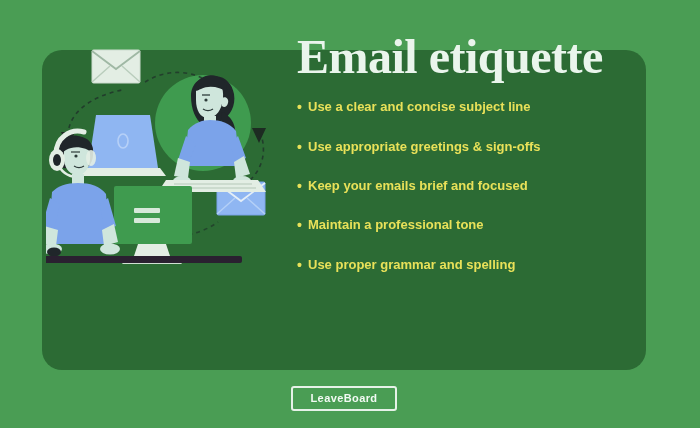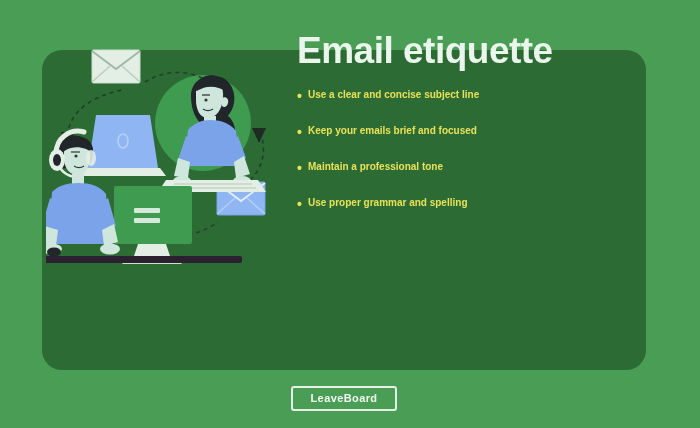--- a/index.html
+++ b/index.html
@@ -42,37 +42,38 @@
     height: 240px;
   }
   
   #text-col {
     position: absolute;
     left: 297px;
     top: 32px;
     width: 340px;
   }
   #title {
-    font-size: 37px;
+    font-size: 48px;
     font-weight: bold;
     color: #eaf5ec;
     letter-spacing: -0.5px;
     line-height: 1.05;
     margin: 0 0 18px 0;
     white-space: nowrap;
+    font-family: Liberation Serif, serif;
   }
   #bullets {
     list-style: none;
     margin: 0;
     padding: 0;
   }
   #bullets li {
     position: relative;
     color: #e9e159;
-    font-size: 10px;
+    font-size: 13px;
     font-weight: bold;
     line-height: 1.1;
     padding-left: 11px;
     margin-bottom: 25px;
     white-space: nowrap;
   }
   #bullets li:last-child { margin-bottom: 0; }
   #bullets li::before {
     content: "\2022";
     position: absolute;
@@ -245,20 +246,21 @@
 
       <rect x="-4" y="216" width="200" height="7" rx="2" fill="#2a2030"></rect>
 
     </svg>
   </div>
 
   <div id="text-col">
     <h1 id="title">Email etiquette</h1>
     <ul id="bullets">
       <li>Use a clear and concise subject line</li>
+      <li>Use appropriate greetings &amp; sign-offs</li>
       <li>Keep your emails brief and focused</li>
       <li>Maintain a professional tone</li>
       <li>Use proper grammar and spelling</li>
     </ul>
   </div>
 
   <div id="badge-wrap">
     <span id="badge">LeaveBoard</span>
   </div>
 

